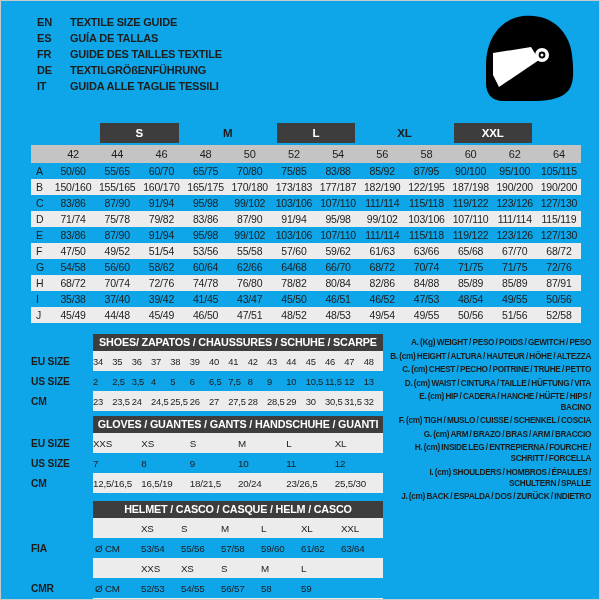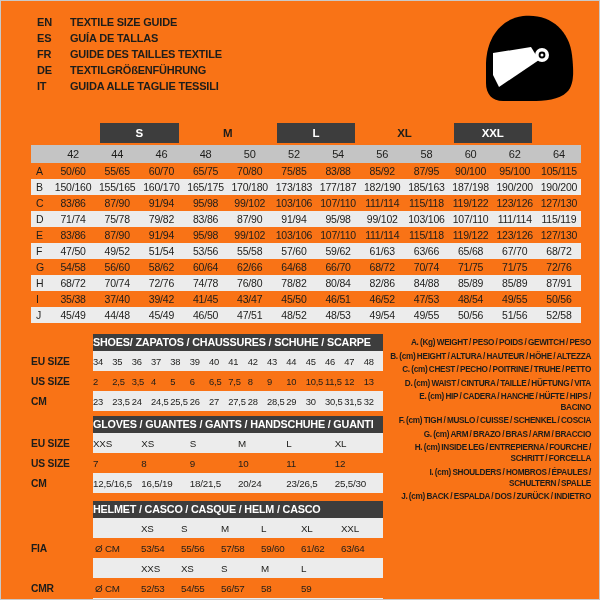--- a/index.html
+++ b/index.html
@@ -1,18 +1,18 @@
 <!DOCTYPE html>
 <html style="--dark: #3d3d3d; --gray: #c4c4c4; --stripe: #ececec; --text: #1d1d1b; --border: #c9c9c9;"><head>
 <meta charset="utf-8">
 <style>
   * { margin:0; padding:0; box-sizing:border-box; }
   html,body { width:600px; height:600px; background:#fff; }
   body { font-family:"Liberation Sans", sans-serif; color:var(--text,#1d1d1b); }
-  .frame { position:relative; width:600px; height:600px; background:#f97316;
+  .frame { position:relative; width:600px; height:600px; background:#0ea5e9;
            border:1px solid var(--border,#c9c9c9); overflow:hidden; letter-spacing:-0.2px; }
 
   
   .langs { position:absolute; top:13px; left:36px; }
   .lang-row { display:flex; font-weight:700; font-size:11px; line-height:16px; }
   .lang-code { width:33px; flex:none; }
   .helmet-icon { position:absolute; top:12px; right:20px; width:100px; height:92px; }
 
   
   .main-table { position:absolute; top:122px; left:30px; width:550px; }
@@ -26,21 +26,21 @@
              align-items:center; text-align:center; }
   .data-row { height:16px; font-size:10.5px; align-items:center; text-align:center; }
   .data-row.shaded { background:var(--stripe,#ececec); }
   .row-letter { text-align:left; padding-left:5px; }
 
   
   .bottom { position:absolute; top:333px; left:30px; right:8px; display:flex; }
   .left-tables { width:352px; flex:none; }
   .sec-title { margin-left:62px; background:var(--dark,#3d3d3d); color:#fff;
                font-weight:700; font-size:10.8px; height:17px; line-height:17px;
-               white-space:nowrap; }
+               white-space:nowrap;text-align:center; }
   .srow { display:flex; height:20px; }
   .srow-label { width:62px; flex:none; font-weight:700; font-size:10.3px;
                 display:flex; align-items:center; }
   .srow-vals { flex:1; display:grid; align-items:center; font-size:9.8px; }
   .srow-vals.shaded { background:var(--stripe,#ececec); }
   .cols15 { grid-template-columns:repeat(15,1fr); font-size:9.4px; }
   .cols6  { grid-template-columns:repeat(6,1fr); }
   .helmet-grid { grid-template-columns:46px repeat(6,40px); text-align:left; }
   .helmet-grid .cell { padding-left:2px; }
   .sec.gloves { margin-top:5px; }
@@ -130,21 +130,21 @@
         <div class="grid13 data-row shaded">
           <div class="cell row-letter">B</div>
           <div class="cell">150/160</div>
           <div class="cell">155/165</div>
           <div class="cell">160/170</div>
           <div class="cell">165/175</div>
           <div class="cell">170/180</div>
           <div class="cell">173/183</div>
           <div class="cell">177/187</div>
           <div class="cell">182/190</div>
-          <div class="cell">185/163</div>
+          <div class="cell">122/195</div>
           <div class="cell">187/198</div>
           <div class="cell">190/200</div>
           <div class="cell">190/200</div>
         </div>
         <div class="grid13 data-row">
           <div class="cell row-letter">C</div>
           <div class="cell">83/86</div>
           <div class="cell">87/90</div>
           <div class="cell">91/94</div>
           <div class="cell">95/98</div>

